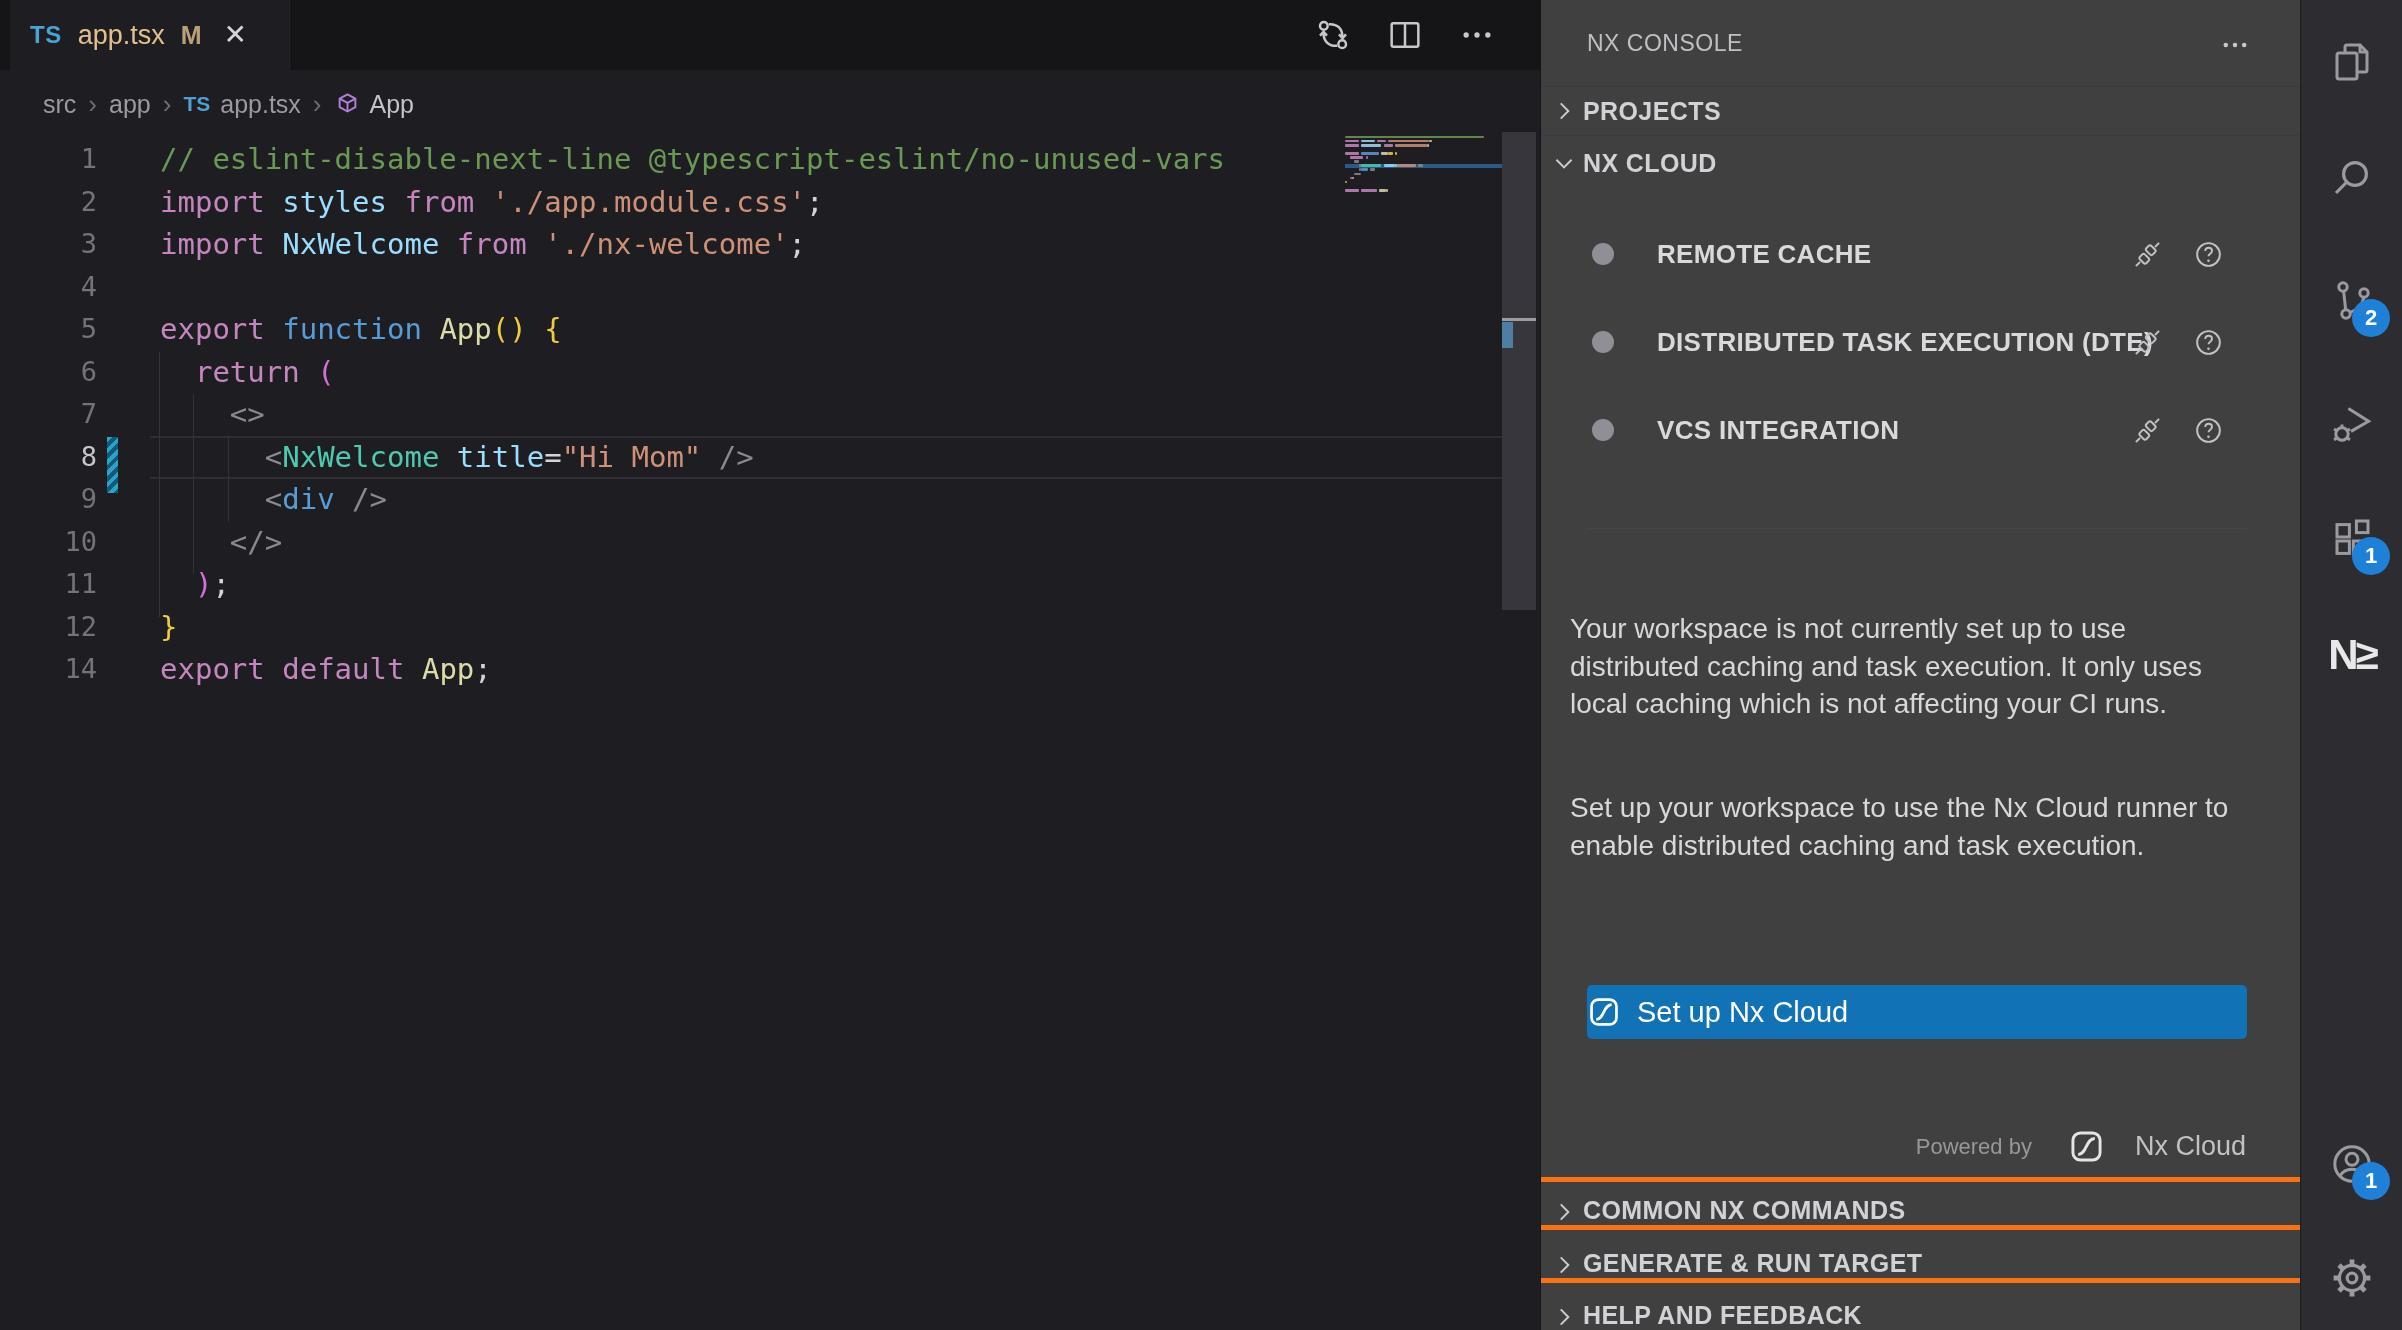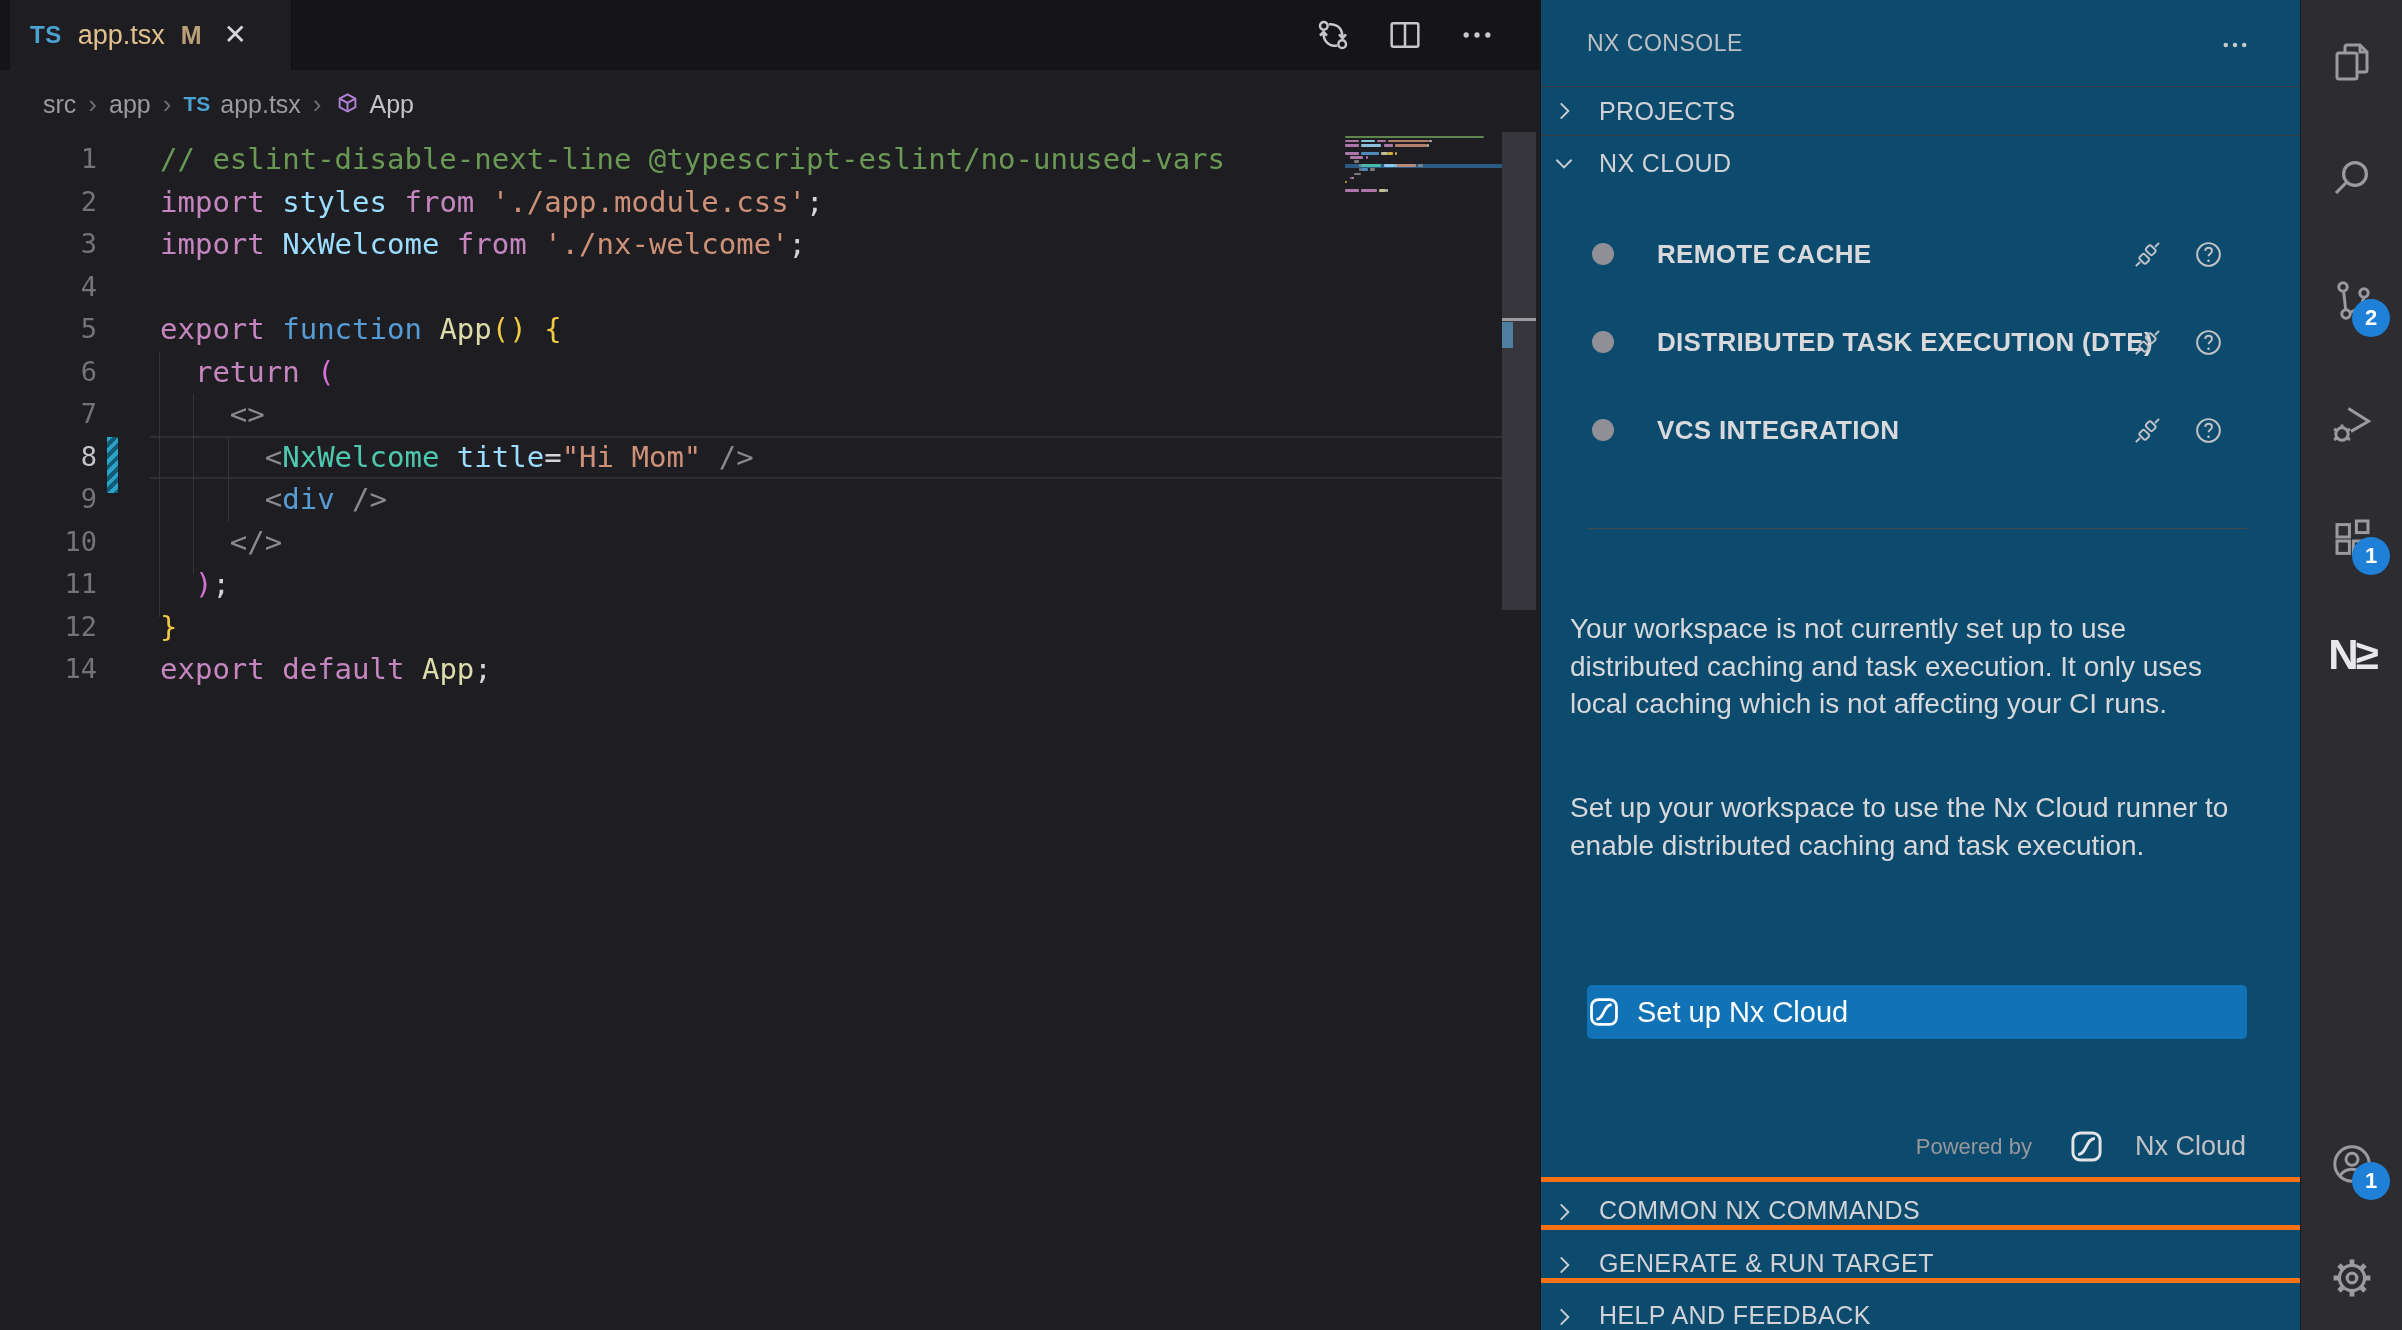--- a/index.html
+++ b/index.html
@@ -45,30 +45,30 @@
   
   #minimap { position:absolute; left:1345px; top:-3px; width:157px; height:70px; cursor:pointer; }
   .mm-row { position:relative; height:4.1px; font-size:0; }
   .mm-row.cur { background:#2b5a85; }
   .mm-bar { position:absolute; top:.7px; height:2.7px; border-radius:1px; opacity:.85; }
   #overview { position:absolute; left:1502px; top:-6px; width:34px; height:478px; background:#36363c; cursor:pointer; }
   #ov-cursor { position:absolute; left:1502px; top:180px; width:34px; height:3px; background:#9d9da0; }
   #ov-mod { position:absolute; left:1502px; top:184px; width:11px; height:26px; background:#4E7FA3; }
 
   
-  #panel { position:absolute; left:1540px; top:0; width:760px; height:1330px; background:#0c4a6e;
+  #panel { position:absolute; left:1540px; top:0; width:760px; height:1330px; background:#404040;
            border-left:1px solid #151517; color:#d6d6d9; }
   #panel-title-row { position:absolute; left:0; top:0; width:100%; height:86px; display:flex; align-items:center; }
   #panel-title { margin-left:46px; font-size:23px; color:#c0c0c4; letter-spacing:.5px; }
   #panel-more { position:absolute; right:48px; top:28px; width:34px; height:34px; color:#c8c8cb; cursor:pointer; }
 
   .sect-header { position:absolute; left:0; width:100%; display:flex; align-items:center;
                  border-top:1px solid #3a3a40; cursor:pointer; }
   .sect-chev { width:26px; height:26px; margin-left:10px; color:#cccccf; flex:none; }
-  .sect-label { margin-left:22px; font-size:25px; font-weight:400; color:#d2d2d6; letter-spacing:.4px; }
+  .sect-label { margin-left:6px; font-size:25px; font-weight:700; color:#d2d2d6; letter-spacing:.4px; }
 
   #sect-projects { top:86px; height:49px; }
   #sect-nxcloud  { top:135px; height:55px; }
 
   #nxcloud-body { position:absolute; left:0; top:190px; width:100%; }
   #cloud-items { padding-top:20px; }
   .cloud-item { position:relative; display:flex; align-items:center; min-height:88px; padding:8px 120px 8px 116px; cursor:pointer; }
   .ci-dot { position:absolute; left:51px; width:22px; height:22px; border-radius:50%; background:#8f8f95; }
   .ci-label { font-size:26px; font-weight:600; color:#d9d9dc; letter-spacing:.3px; line-height:37px; }
   .ci-icons { position:absolute; right:76px; display:flex; gap:30px; }

